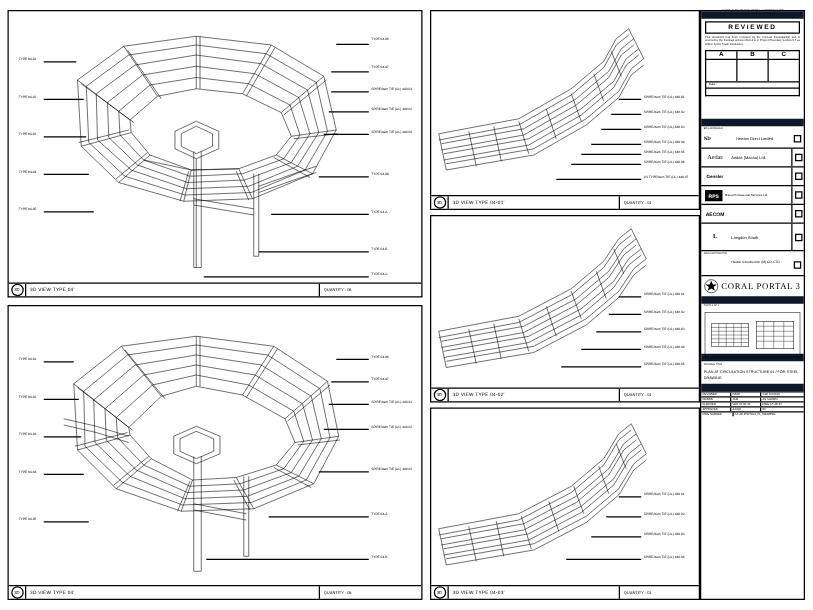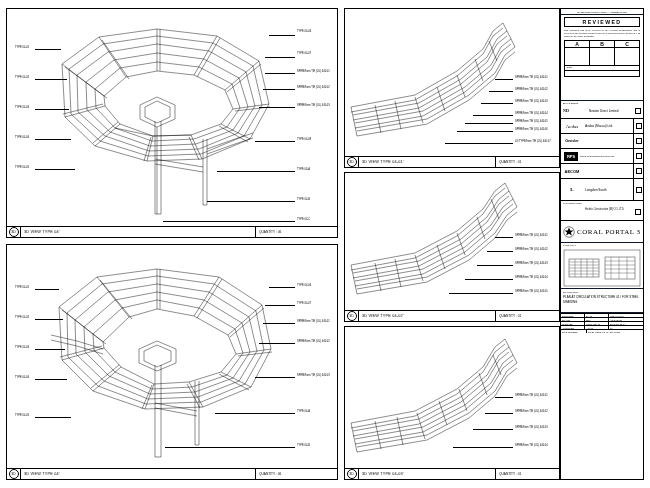--- a/index.html
+++ b/index.html
@@ -11,21 +11,21 @@
 
   
   .vtitle{position:absolute;left:0;bottom:0;height:11px;width:100%;border-top:1px solid #000;box-sizing:border-box;display:flex;align-items:stretch;}
   .vtitle .bub{width:13px;border-right:1px solid #000;display:flex;align-items:center;justify-content:center;}
   .vtitle .bub .circ{width:8px;height:8px;border:0.6px solid #000;border-radius:50%;display:flex;align-items:center;justify-content:center;font-size:3.4px;}
   .vtitle .nm{flex:1;display:flex;align-items:center;padding-left:3px;font-size:3.8px;letter-spacing:.2px;}
   .vtitle .qty{width:78px;border-left:1px solid #000;display:flex;align-items:center;padding-left:3px;font-size:3.2px;}
 
   
   #rightcol{position:absolute;right:6px;top:8px;width:84px;bottom:8px;border:1px solid #000;box-sizing:border-box;}
-  .rrow{position:relative;border-bottom:1px solid #0f172a;box-sizing:border-box;}
+  .rrow{position:relative;border-bottom:6px solid #0f172a;box-sizing:border-box;}
   .revbox{padding:2px 3px;}
   .revhdr{text-align:center;font-size:5.2px;letter-spacing:1.4px;font-weight:bold;border:1px solid #000;padding:1px 0;margin-bottom:2px;}
   .revtxt{font-size:2.2px;line-height:1.35;text-align:justify;}
   .abc{display:flex;margin-top:2px;border:1px solid #000;}
   .abc div{flex:1;text-align:center;font-size:5px;font-weight:bold;border-right:1px solid #000;}
   .abc div:last-child{border-right:none;}
   .abcb{display:flex;border:1px solid #000;border-top:none;height:17px;}
   .abcb div{flex:1;border-right:1px solid #000;}
   .abcb div:last-child{border-right:none;}
   .dateline{font-size:2.4px;border:1px solid #000;border-top:none;padding:0.5px 2px;}

